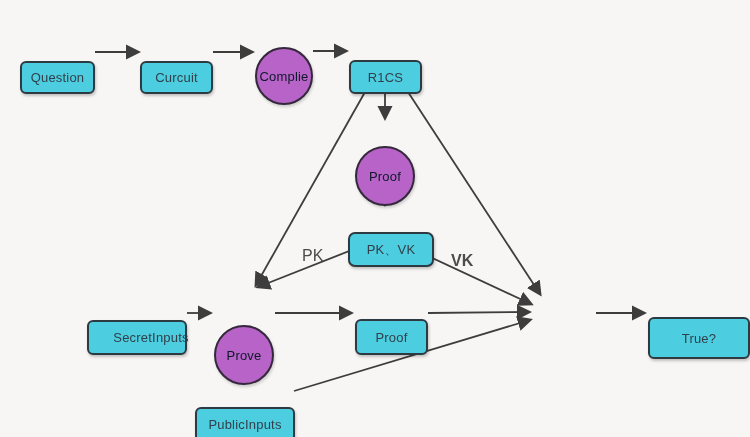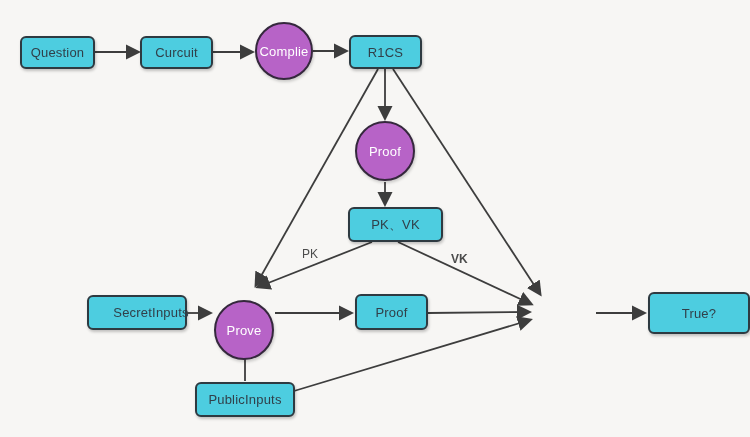--- a/index.html
+++ b/index.html
@@ -22,37 +22,38 @@
     fill:none;
   }
   .arrowhead{ fill:var(--line,#3d3d3d); }
   .node{
     position:absolute;z-index:2;
     display:flex;align-items:center;justify-content:center;
     box-sizing:border-box;
     font-size:13px;
     color:#31404a;
     letter-spacing:0.2px;
+    margin-top:25px;
   }
   .node.box{
     background:var(--box-fill,#4dcde0);
     border:2px solid #2e3a41;
     border-radius:6px;
     box-shadow:1px 2px 3px rgba(0,0,0,0.22);
   }
   .node.circle{
     background:var(--circle-fill,#b763c7);
     border:2px solid #35283d;
     border-radius:50%;
-    color:#ffffff;
+    color:#0f172a;
     box-shadow:1px 2px 3px rgba(0,0,0,0.18);
   }
   .edge-label{
     position:absolute;z-index:1;
-    font-size:12px;
+    font-size:16px;
     color:#4c4c4c;
   }
 </style>
 </head>
 <body>
 
 <div class="stage">
 
   <svg class="edges-svg" width="750" height="437" viewBox="0 0 750 437">
     <defs>
@@ -90,21 +91,21 @@
   </div>
 
   <div class="node box" style="left:349px;top:35px;width:73px;height:34px;">
     <span>R1CS</span>
   </div>
 
   <div class="node circle" style="left:355px;top:121px;width:60px;height:60px;">
     <span>Proof</span>
   </div>
 
-  <div class="node box" style="left:348px;top:207px;width:95px;height:35px;">
+  <div class="node box" style="left:348px;top:207px;width:86px;height:35px;border-radius:7px;">
     <span>PK、VK</span>
   </div>
 
   <div class="node box" style="left:87px;top:295px;width:100px;height:35px;padding-left:28px;">
     <span>SecretInputs</span>
   </div>
 
   <div class="node circle" style="left:214px;top:300px;width:60px;height:60px;">
     <span>Prove</span>
   </div>

